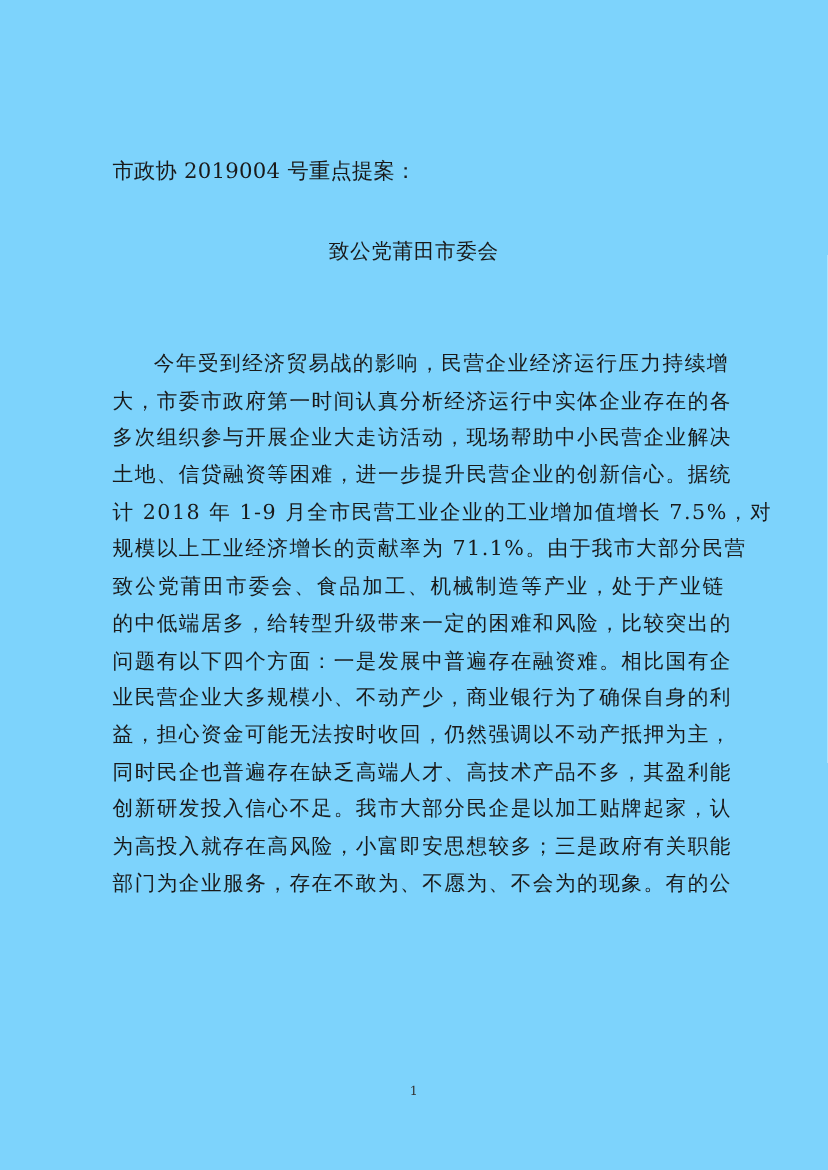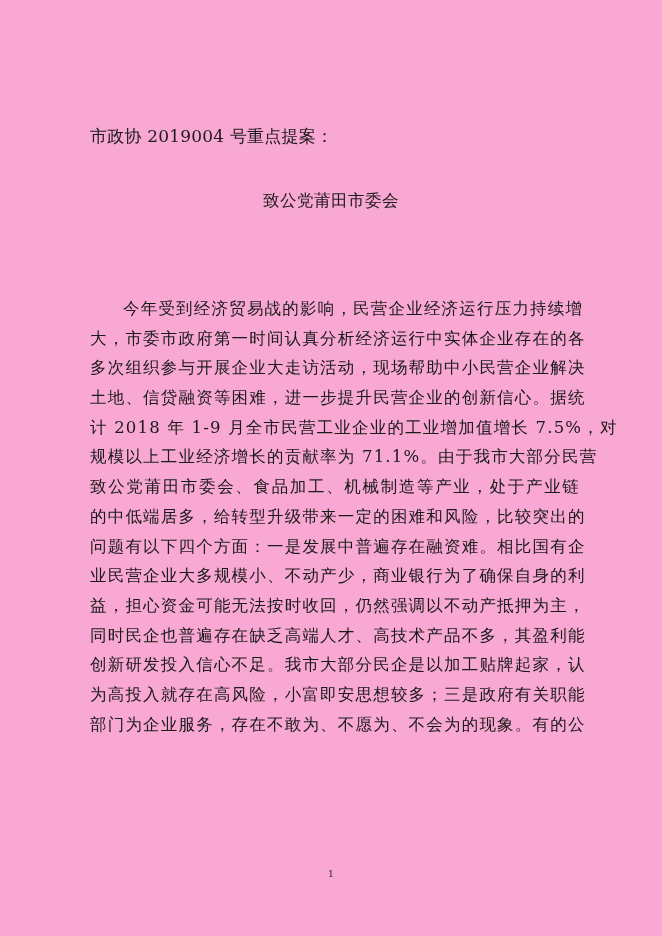--- a/index.html
+++ b/index.html
@@ -1,36 +1,36 @@
 <!DOCTYPE html>
 <html><head>
   <meta charset="utf-8">
   <style>
     html, body { margin: 0; padding: 0; background: #ffffff; }
     body {
       width: 662px; height: 936px; position: relative; overflow: hidden;
       font-family: "DejaVu Serif", "Liberation Serif", serif;
       color: #1a1a1a;
     }
-    .page { position: absolute; left: 0; top: 0; width: 662px; height: 936px; background: #f9a8d4; }
+    .page { position: absolute; left: 0; top: 0; width: 662px; height: 936px; background: #7dd3fc; }
     .proposal-no {
       position: absolute; left: 90px; top: 125px;
       font-size: 17px; letter-spacing: 0.2px; white-space: nowrap;
     }
     .title {
       position: absolute; left: 0; width: 662px; top: 151px;
       text-align: center; font-size: 22px; letter-spacing: 3px; white-space: nowrap;
       padding-left: 6px; box-sizing: border-box;
     }
     .subtitle {
       position: absolute; left: 0; width: 662px; top: 190px;
       text-align: center; font-size: 16.5px; letter-spacing: 0.5px; white-space: nowrap;
     }
     .body-text {
-      position: absolute; left: 90px; top: 294px; width: 490px;
+      position: absolute; left: 90px; top: 276px; width: 490px;
     }
     .line {
       height: 29.7px; line-height: 29.7px; font-size: 16.5px;
       white-space: nowrap; text-align: justify; text-align-last: justify;
       letter-spacing: 1.2px;
     }
     .line.first { padding-left: 33px; }
     .line.last { text-align-last: justify; }
     .page-number {
       position: absolute; left: 0; width: 662px; top: 868px;

